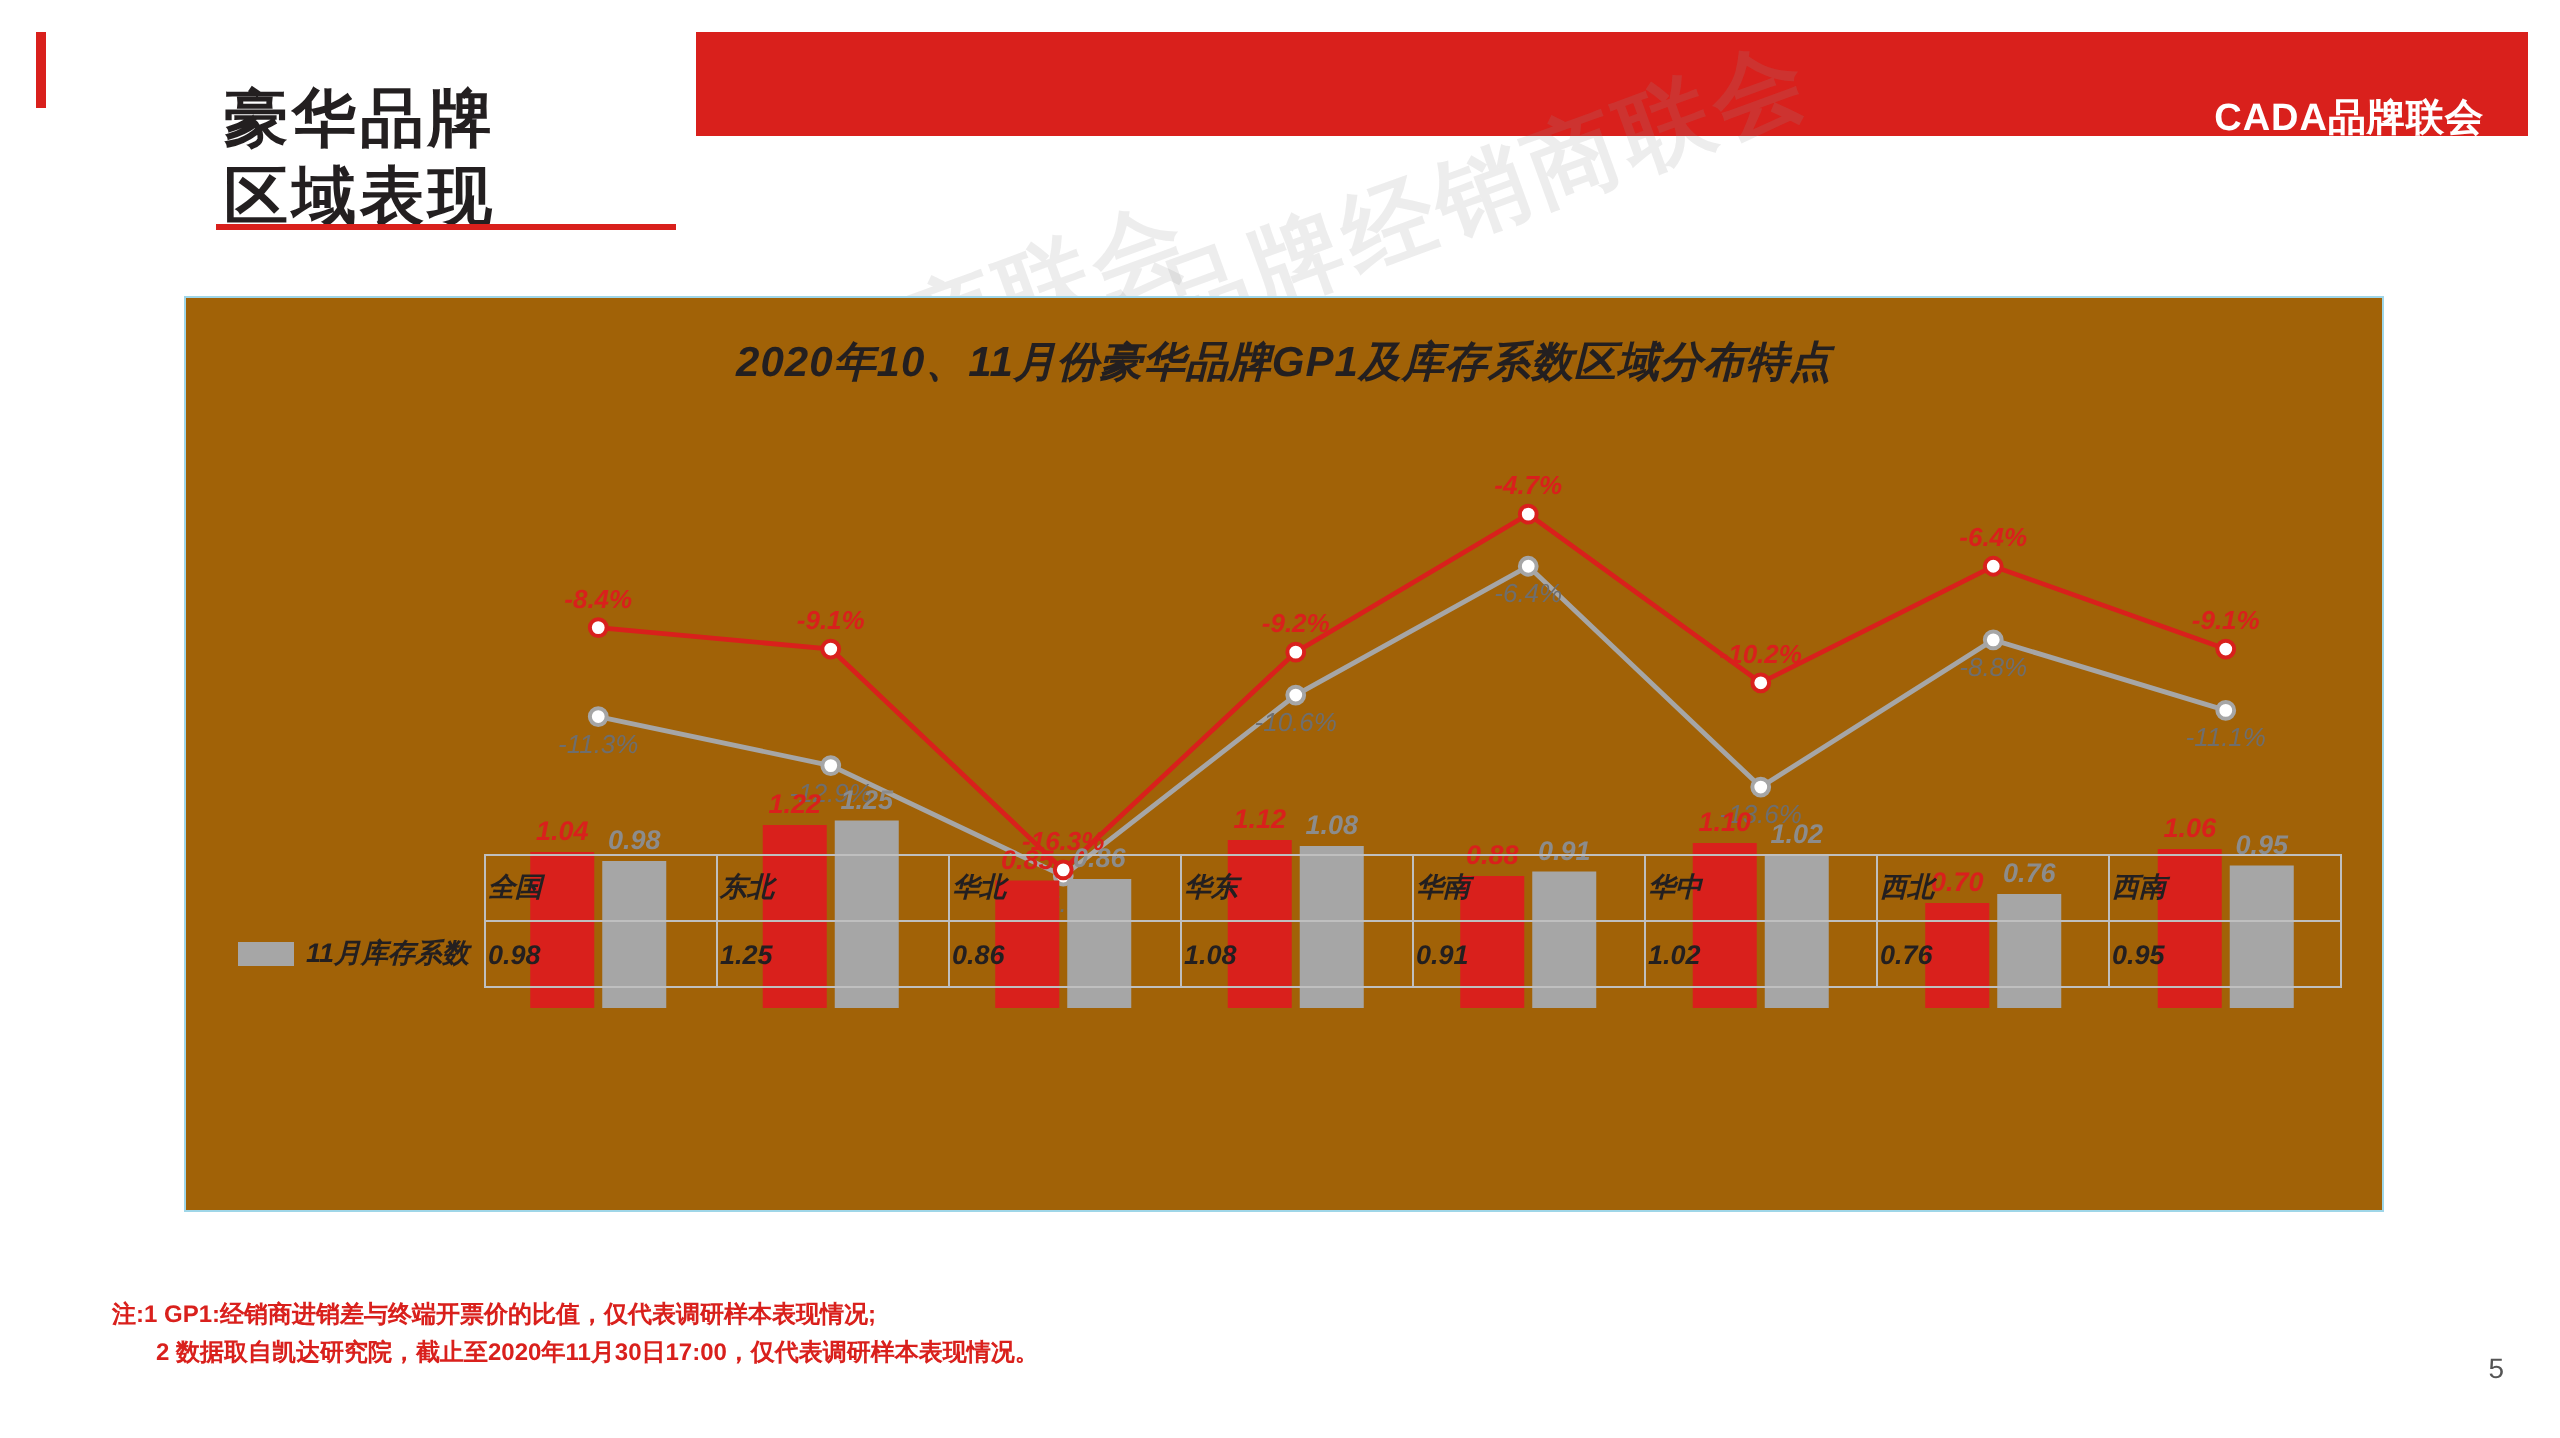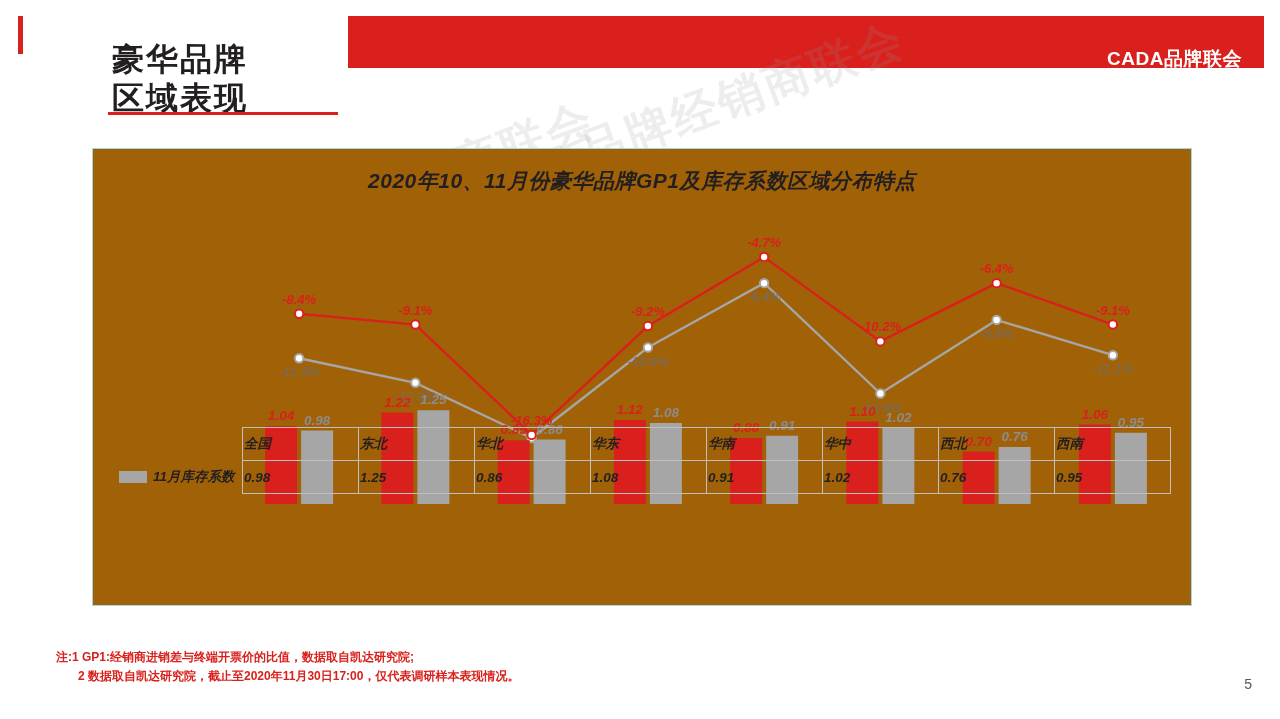--- a/index.html
+++ b/index.html
@@ -194,16 +194,16 @@
       <td>0.91</td>
       <td>1.02</td>
       <td>0.76</td>
       <td>0.95</td>
     </tr>
   </tbody>
     </table>
 </div>
 
 <div class="note">
-  <div>注:1  GP1:经销商进销差与终端开票价的比值，数据取自凯达研究院;</div>
+  <div>注:1  GP1:经销商进销差与终端开票价的比值，仅代表调研样本表现情况;</div>
   <div style="padding-left:22px;">2 数据取自凯达研究院，截止至2020年11月30日17:00，仅代表调研样本表现情况。</div>
 </div>
 <div class="pageno">5</div>
 
 </body></html>

